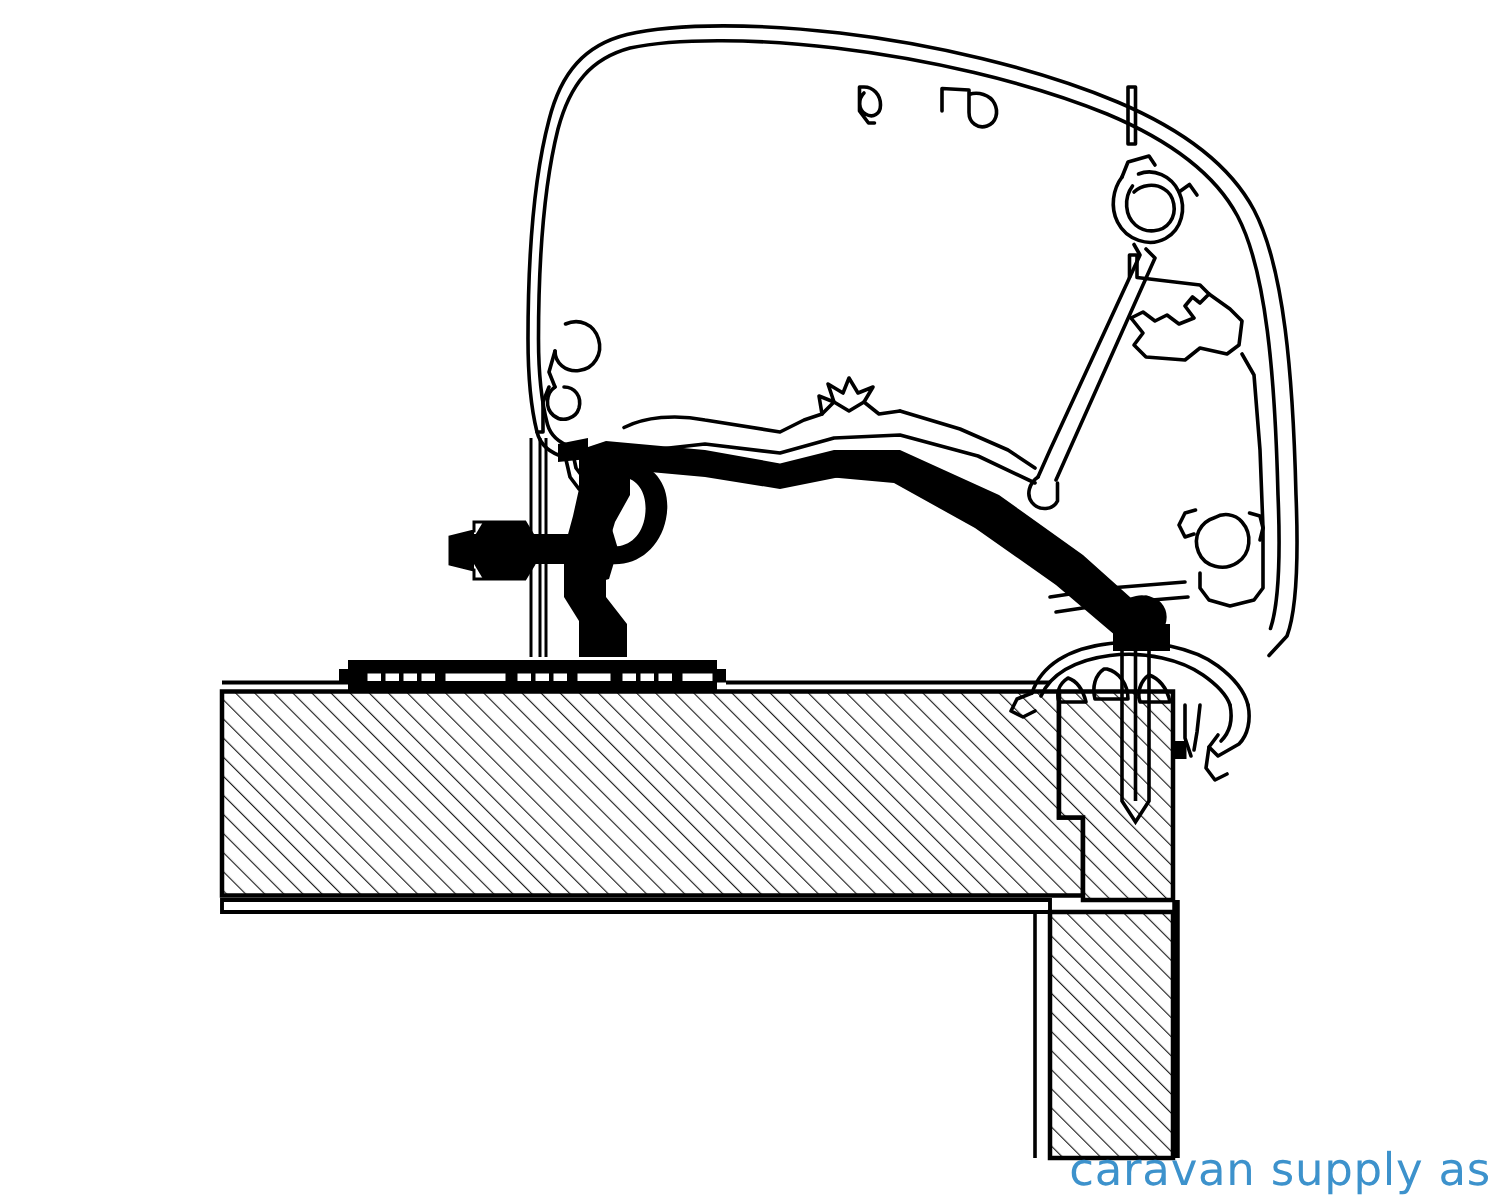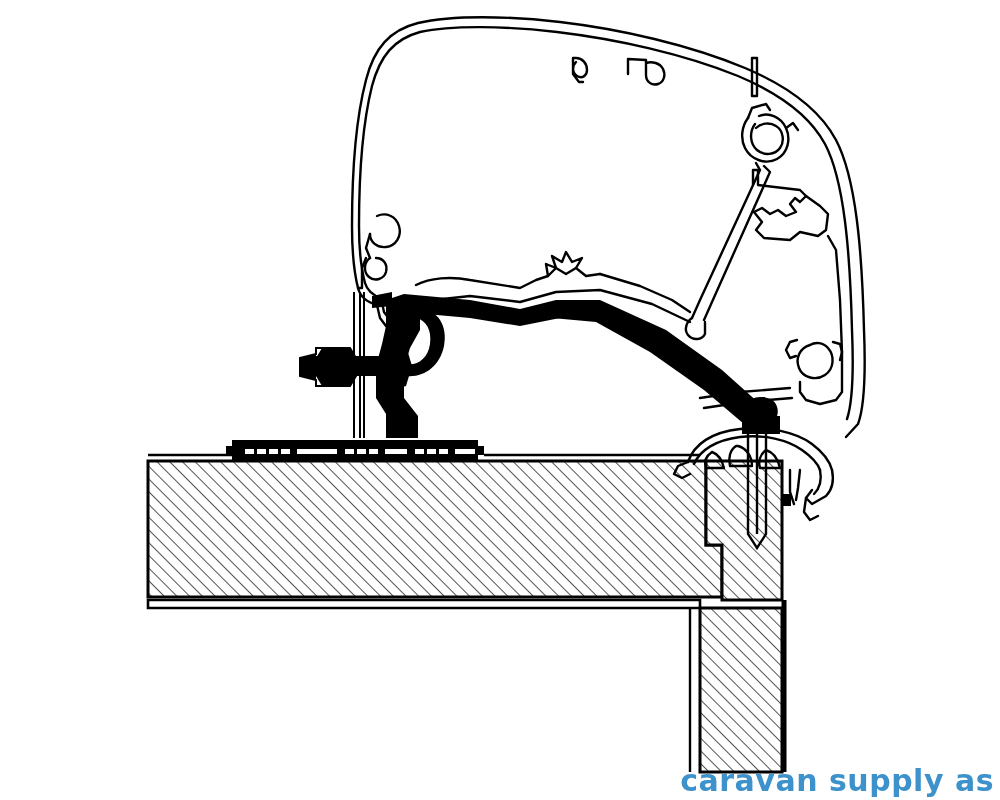--- a/index.html
+++ b/index.html
@@ -24,21 +24,21 @@
     top: 0;
     width: 1000px;
     height: 800px;
     display: block;
   }
   #watermark {
     position: absolute;
     right: 6px;
     bottom: 2px;
     font-family: "DejaVu Sans", sans-serif;
-    font-weight: bold;
+    font-weight: normal;
     font-size: 30px;
     letter-spacing: 0.5px;
     color: #3d92cc;
     white-space: nowrap;
     user-select: none;
     line-height: 34px;
     margin-left: 40px;
   }
 </style>
 </head>

